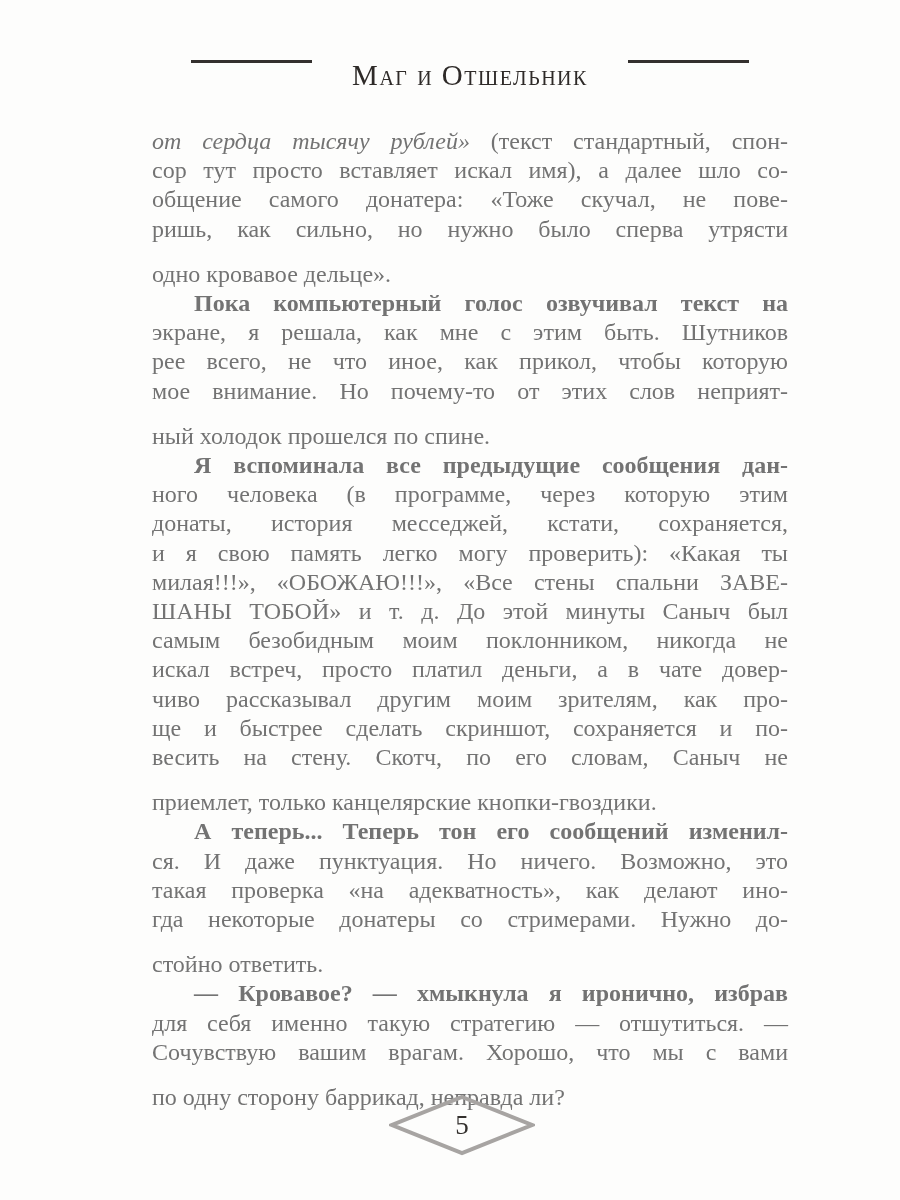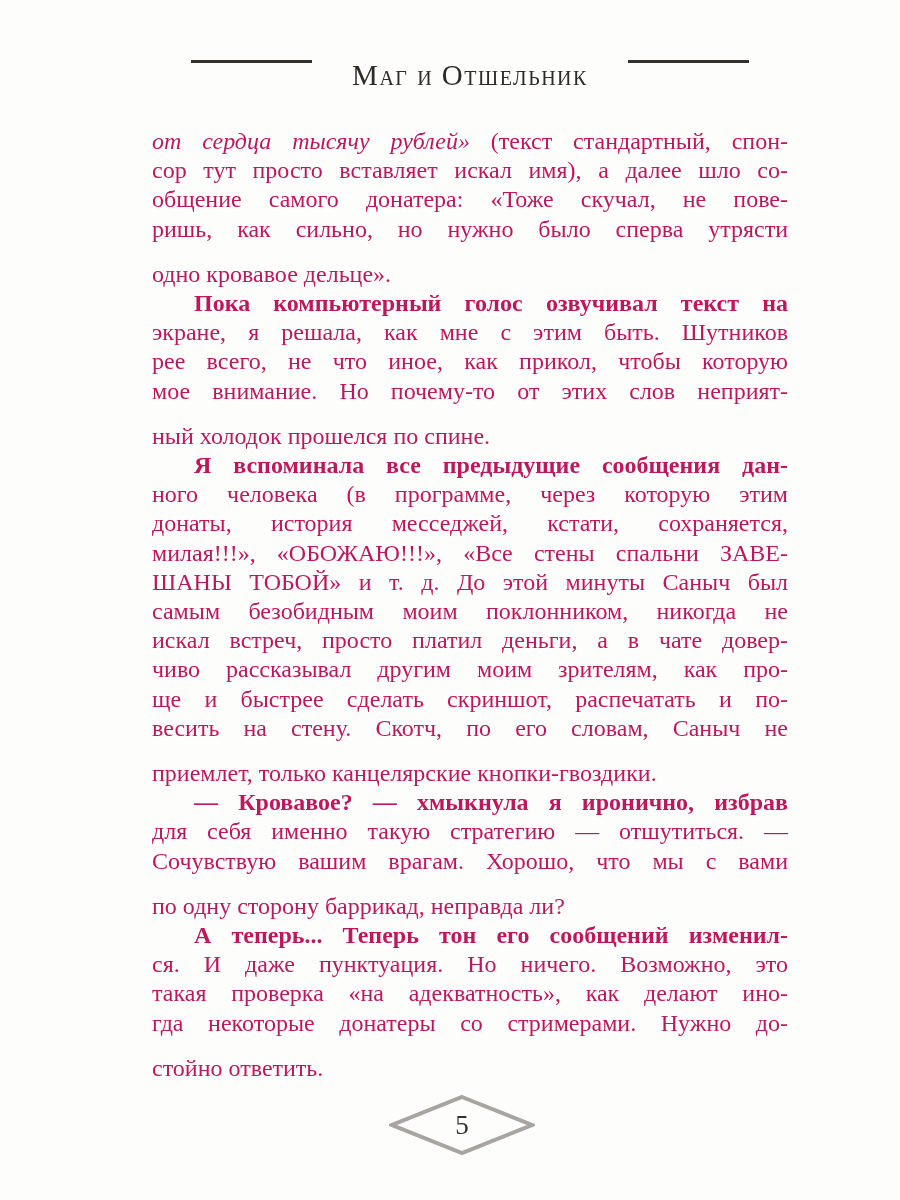--- a/index.html
+++ b/index.html
@@ -38,21 +38,21 @@
   }
 
   
   .page-body {
     position: absolute;
     top: 127px;
     left: 152px;
     width: 636px;
     font-size: 24px;
     line-height: 29.2px;
-    color: #be185d;
+    color: #737373;
   }
   .ln { text-align: justify; text-align-last: justify; }
   .ln.last { text-align-last: left; margin-top: 16px; }
   .ln.ind { text-indent: 42px; font-weight: bold; }
   .lead-italic { font-style: italic; }
 
   
   .folio {
     position: absolute;
     top: 1094px;
@@ -98,43 +98,44 @@
       <div class="ln">экране, я решала, как мне с этим быть. Шутников</div>
       <div class="ln">рее всего, не что иное, как прикол, чтобы которую</div>
       <div class="ln">мое внимание. Но почему-то от этих слов неприят-</div>
       <div class="ln last">ный холодок прошелся по спине.</div>
     </div>
 
     <div>
       <div class="ln ind">Я вспоминала все предыдущие сообщения дан-</div>
       <div class="ln">ного человека (в программе, через которую этим</div>
       <div class="ln">донаты, история месседжей, кстати, сохраняется,</div>
+      <div class="ln">и я свою память легко могу проверить): «Какая ты</div>
       <div class="ln">милая!!!», «ОБОЖАЮ!!!», «Все стены спальни ЗАВЕ-</div>
       <div class="ln">ШАНЫ ТОБОЙ» и т. д. До этой минуты Саныч был</div>
       <div class="ln">самым безобидным моим поклонником, никогда не</div>
       <div class="ln">искал встреч, просто платил деньги, а в чате довер-</div>
       <div class="ln">чиво рассказывал другим моим зрителям, как про-</div>
-      <div class="ln">ще и быстрее сделать скриншот, распечатать и по-</div>
+      <div class="ln">ще и быстрее сделать скриншот, сохраняется и по-</div>
       <div class="ln">весить на стену. Скотч, по его словам, Саныч не</div>
       <div class="ln last">приемлет, только канцелярские кнопки-гвоздики.</div>
-    </div>
-
-    <div>
-      <div class="ln ind">— Кровавое? — хмыкнула я иронично, избрав</div>
-      <div class="ln">для себя именно такую стратегию — отшутиться. —</div>
-      <div class="ln">Сочувствую вашим врагам. Хорошо, что мы с вами</div>
-      <div class="ln last">по одну сторону баррикад, неправда ли?</div>
     </div>
 
     <div>
       <div class="ln ind">А теперь... Теперь тон его сообщений изменил-</div>
       <div class="ln">ся. И даже пунктуация. Но ничего. Возможно, это</div>
       <div class="ln">такая проверка «на адекватность», как делают ино-</div>
       <div class="ln">гда некоторые донатеры со стримерами. Нужно до-</div>
       <div class="ln last">стойно ответить.</div>
+    </div>
+
+    <div>
+      <div class="ln ind">— Кровавое? — хмыкнула я иронично, избрав</div>
+      <div class="ln">для себя именно такую стратегию — отшутиться. —</div>
+      <div class="ln">Сочувствую вашим врагам. Хорошо, что мы с вами</div>
+      <div class="ln last">по одну сторону баррикад, неправда ли?</div>
     </div>
 
   </div>
 
   <div class="folio">
     <svg width="146" height="62" viewBox="0 0 146 62">
       <polygon points="73,3 143,31 73,59 3,31" fill="none" stroke="#a7a4a2" stroke-width="4" stroke-linejoin="miter"></polygon>
     </svg>
     <div class="folio-number">5</div>
   </div>

